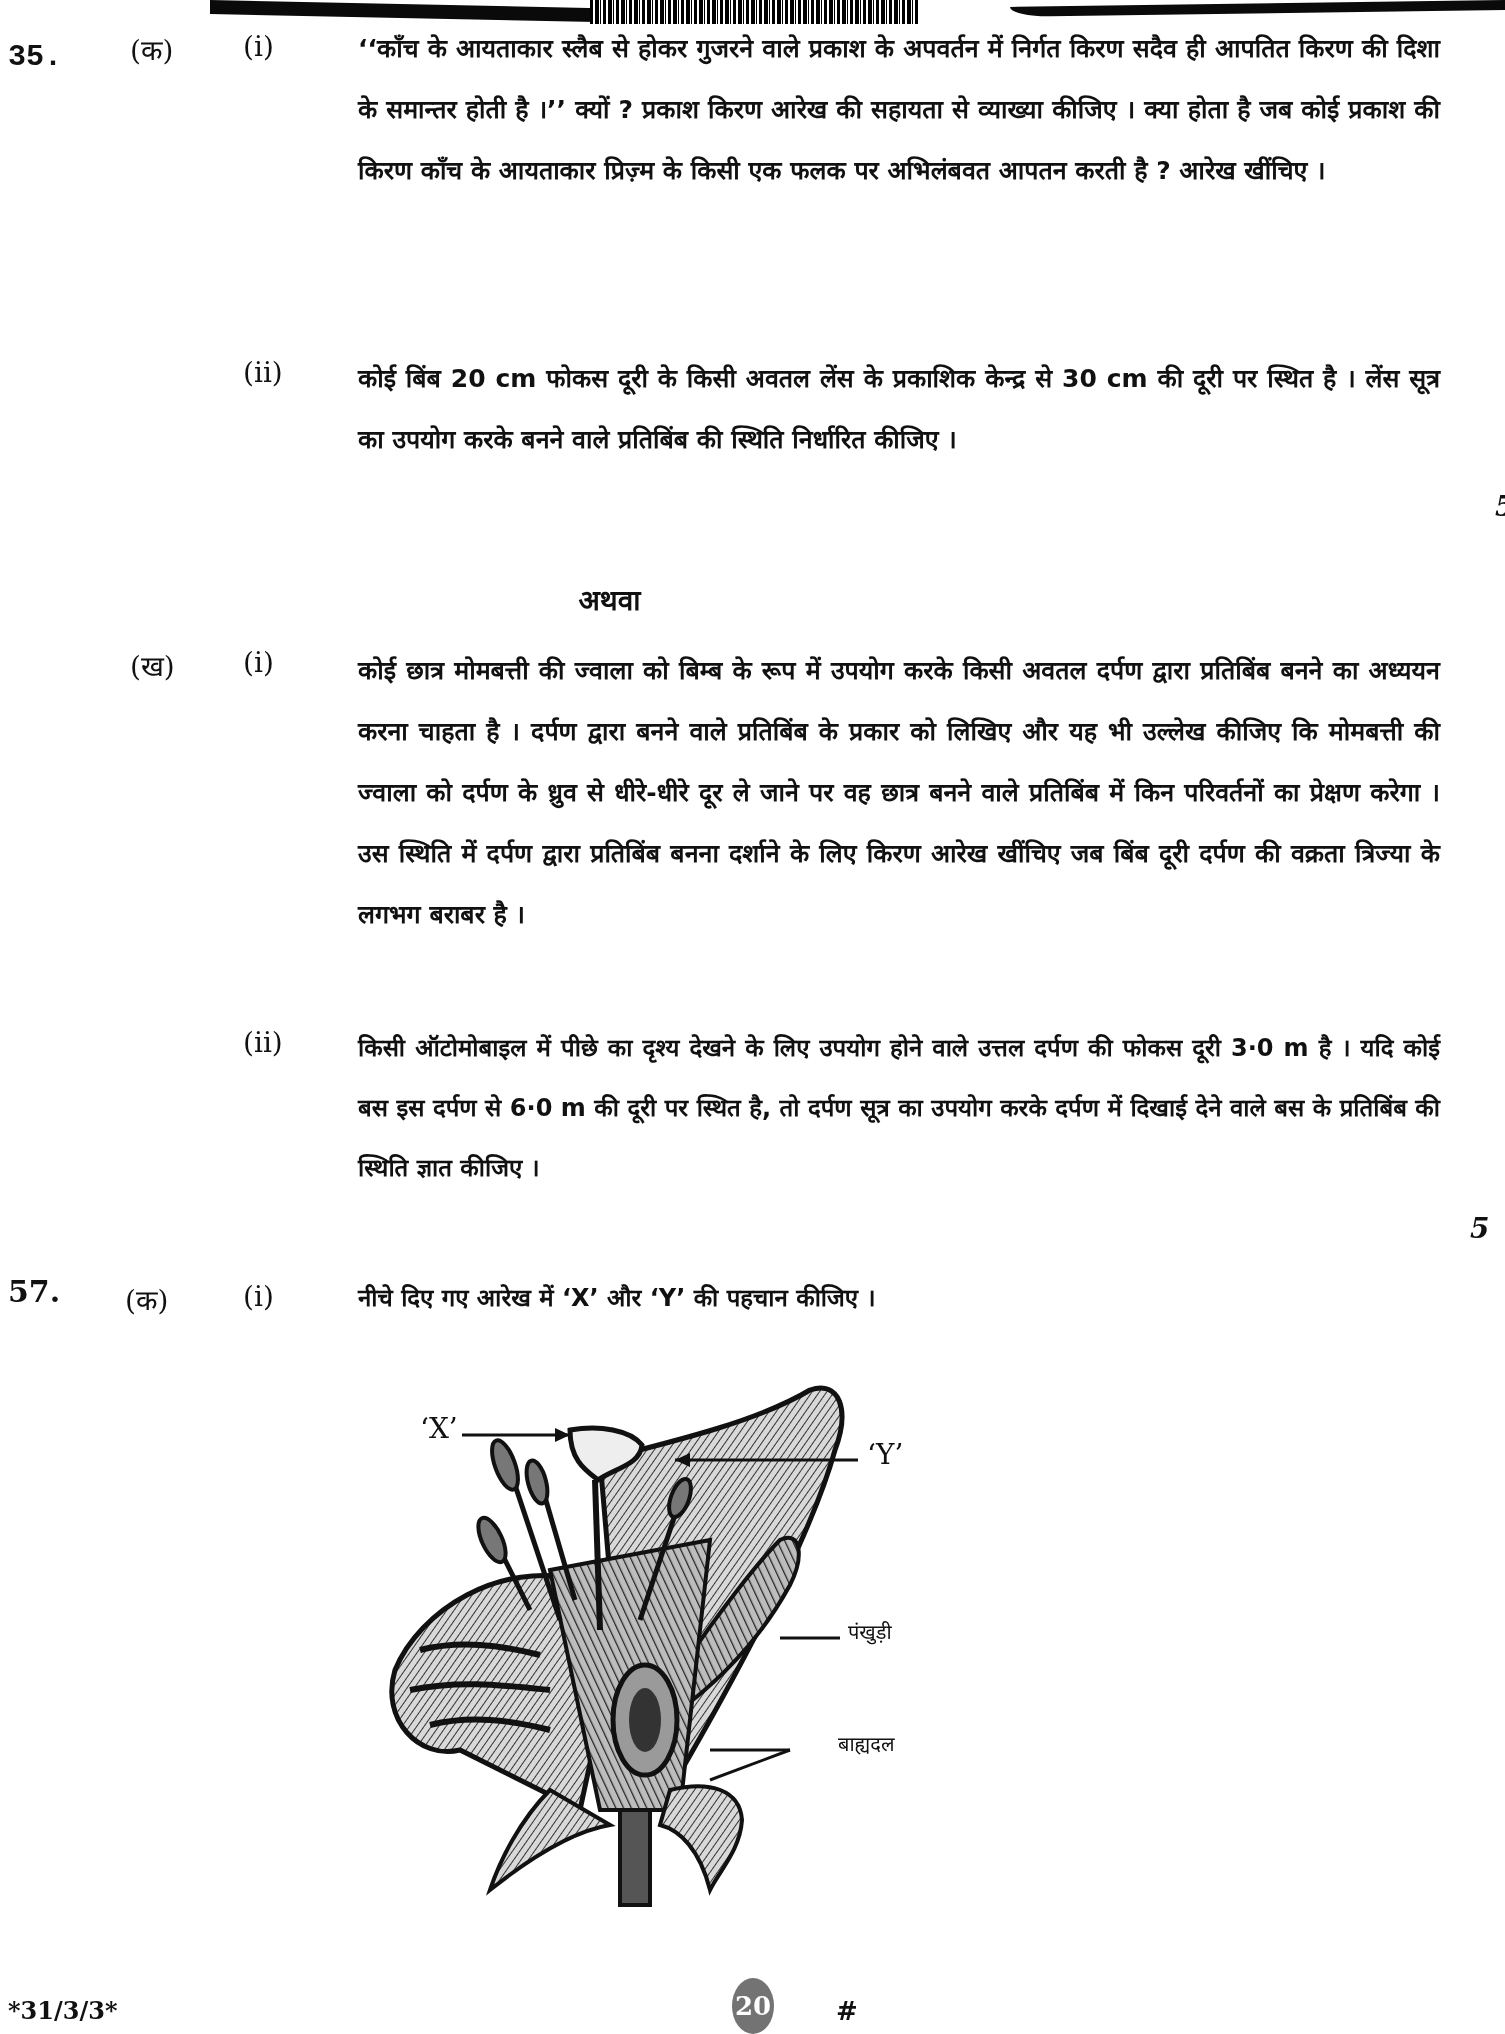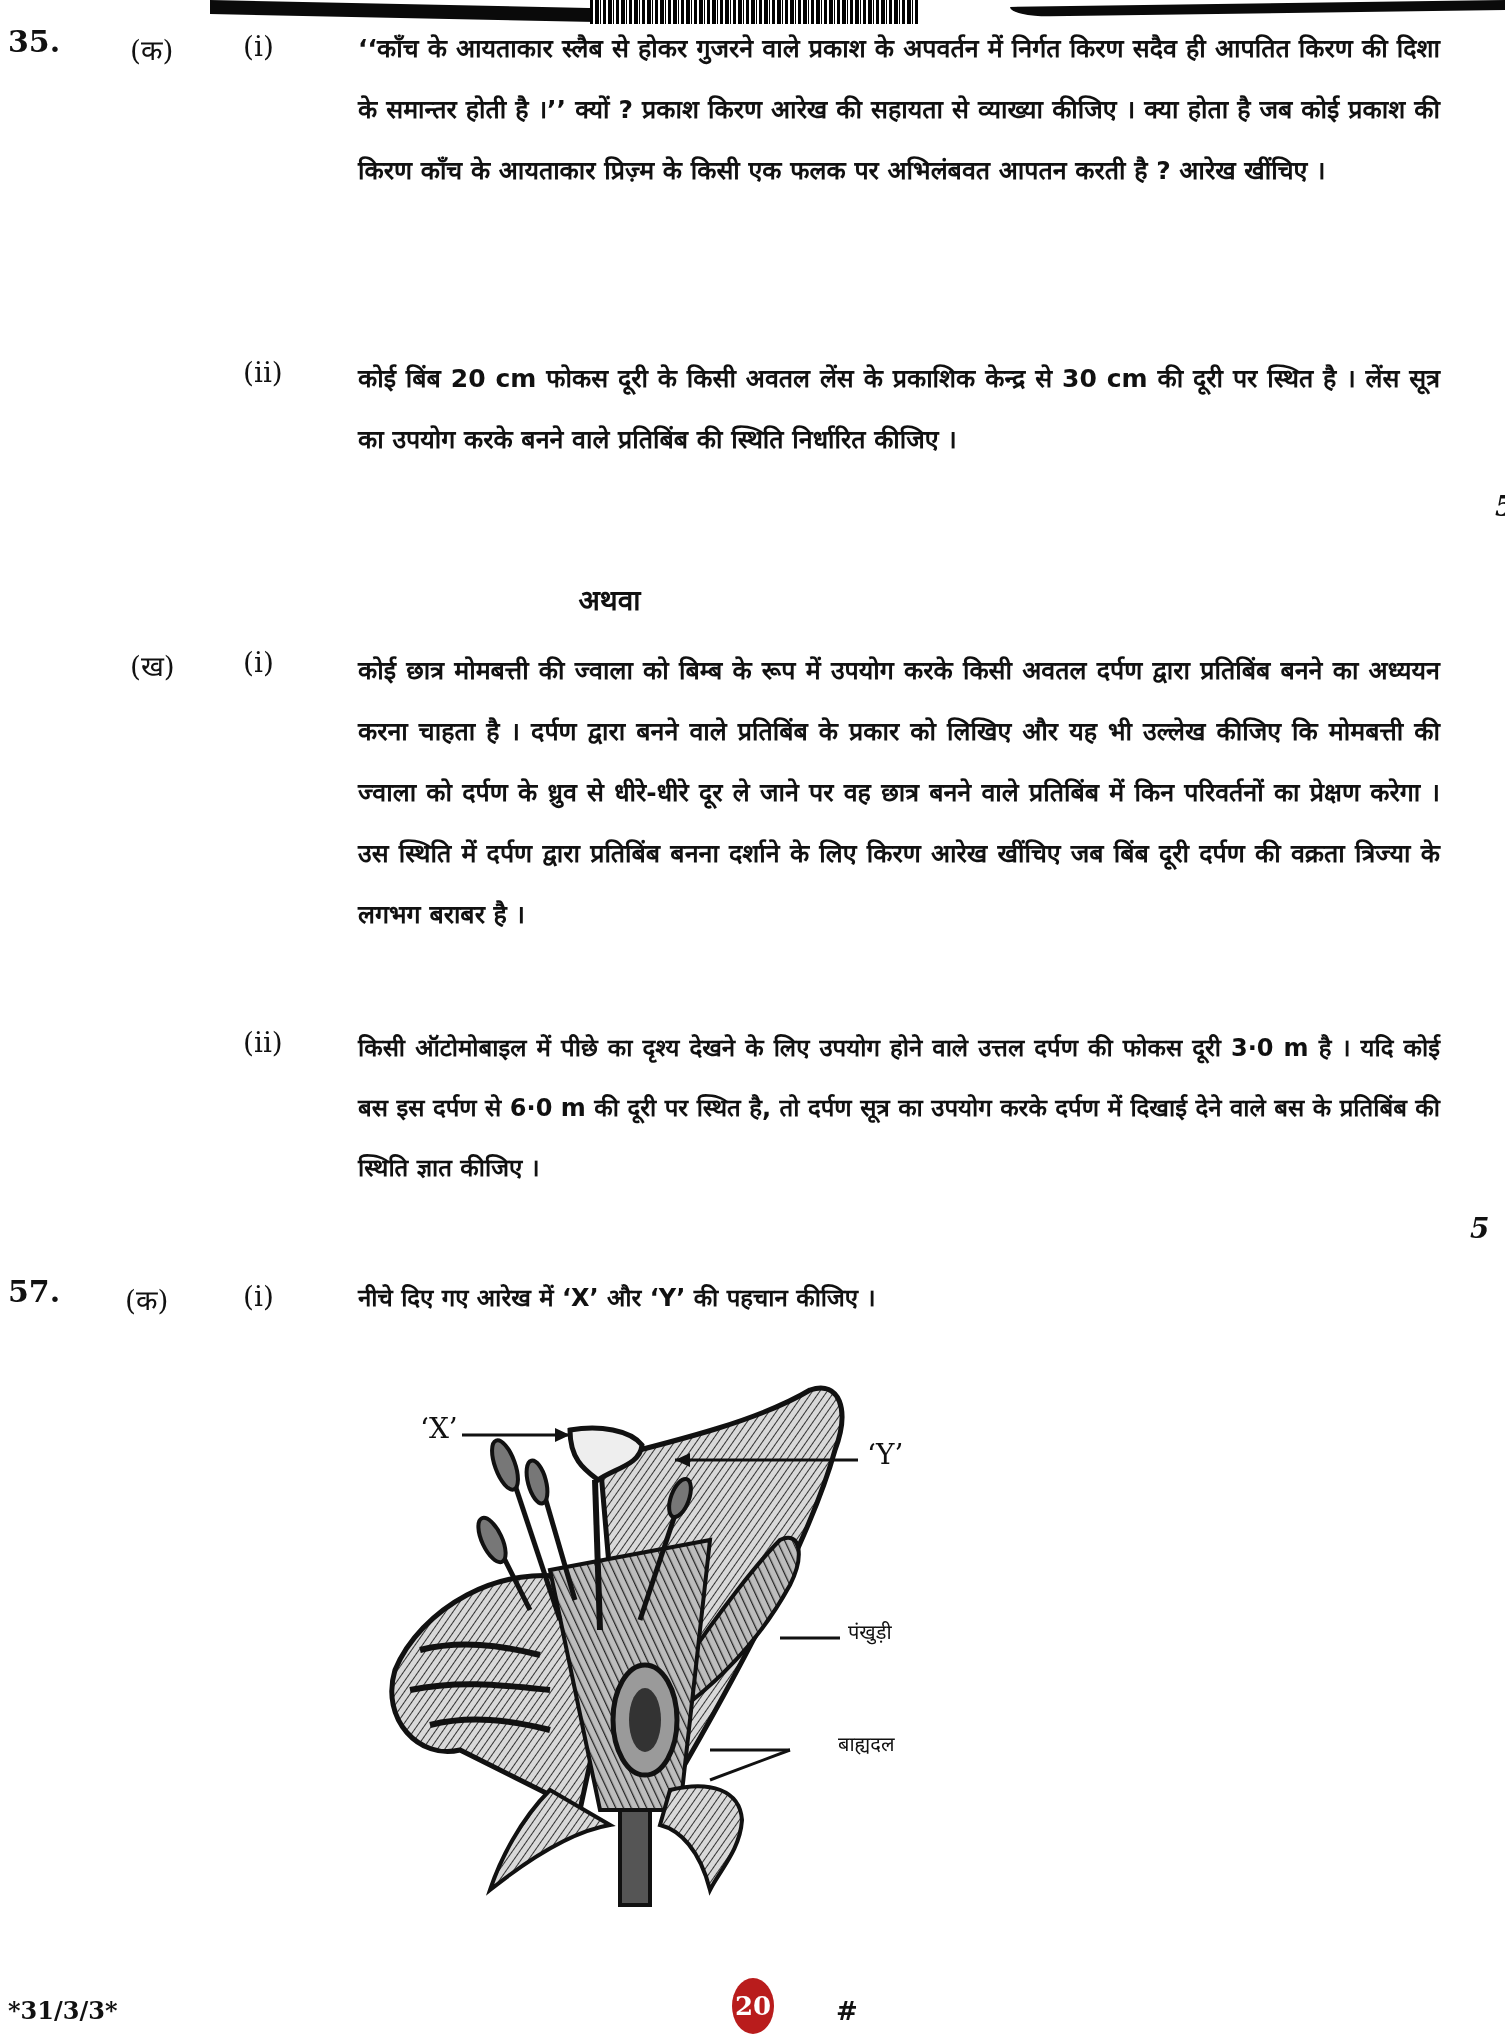--- a/index.html
+++ b/index.html
@@ -50,37 +50,37 @@
   }
   .fig-label-hi {
     position: absolute; font-family: Liberation Mono, monospace; font-size: 20px;
   }
   .footer-code {
     position: absolute; left: 8px; top: 1996px; font-family: "DejaVu Serif", serif;
     font-weight: bold; font-size: 24px;
   }
   .page-num {
     position: absolute; left: 732px; top: 1978px; width: 42px; height: 56px;
-    border-radius: 50%; background: #b91c1c; color: #ffffff;
+    border-radius: 50%; background: #737373; color: #ffffff;
     display: flex; align-items: center; justify-content: center;
     font-family: "DejaVu Serif", serif; font-weight: bold; font-size: 26px;
   }
   .hash {
     position: absolute; left: 836px; top: 1996px; font-family: "DejaVu Serif", serif;
     font-weight: bold; font-size: 26px;
   }
 </style>
 </head>
 <body>
 
 <div class="topbar-left"></div>
 <div class="barcode"></div>
 <div class="topbar-right"></div>
 
-<div class="qnum" style="left:8px; top:24px;">35.</div>
+<div class="qnum" style="left:8px; top:40px;font-family:Liberation Mono, monospace;">35.</div>
 <div class="part" style="left:130px; top:30px;">(क)</div>
 <div class="sub" style="left:243px; top:30px;">(i)</div>
 <div class="text-block" style="top:18px;">‘‘काँच के आयताकार स्लैब से होकर गुजरने वाले प्रकाश के अपवर्तन में निर्गत किरण सदैव ही आपतित किरण की दिशा के समान्तर होती है ।’’ क्यों ? प्रकाश किरण आरेख की सहायता से व्याख्या कीजिए । क्या होता है जब कोई प्रकाश की किरण काँच के आयताकार प्रिज़्म के किसी एक फलक पर अभिलंबवत आपतन करती है ? आरेख खींचिए ।</div>
 
 <div class="sub" style="left:243px; top:356px;">(ii)</div>
 <div class="text-block" style="top:348px;">कोई बिंब 20 cm फोकस दूरी के किसी अवतल लेंस के प्रकाशिक केन्द्र से 30 cm की दूरी पर स्थित है । लेंस सूत्र का उपयोग करके बनने वाले प्रतिबिंब की स्थिति निर्धारित कीजिए ।</div>
 <div class="marks" style="left:1495px; top:490px;">5</div>
 
 <div class="or-heading">अथवा</div>
 

